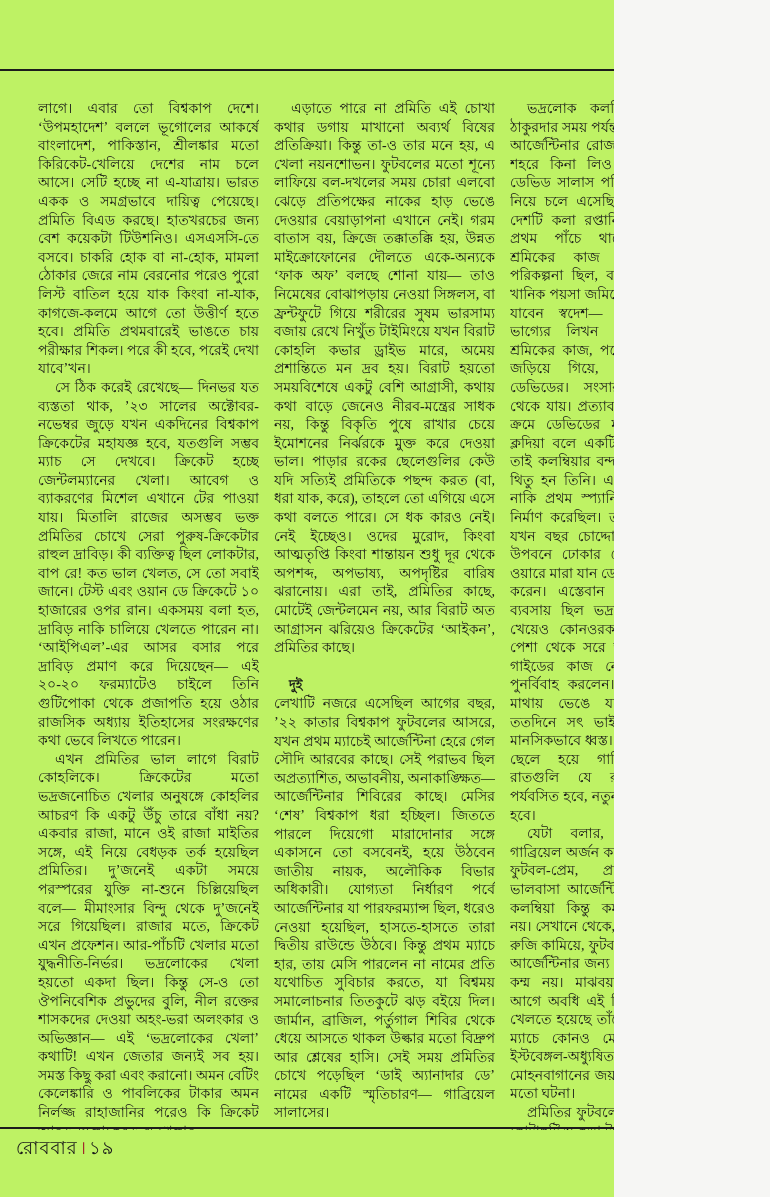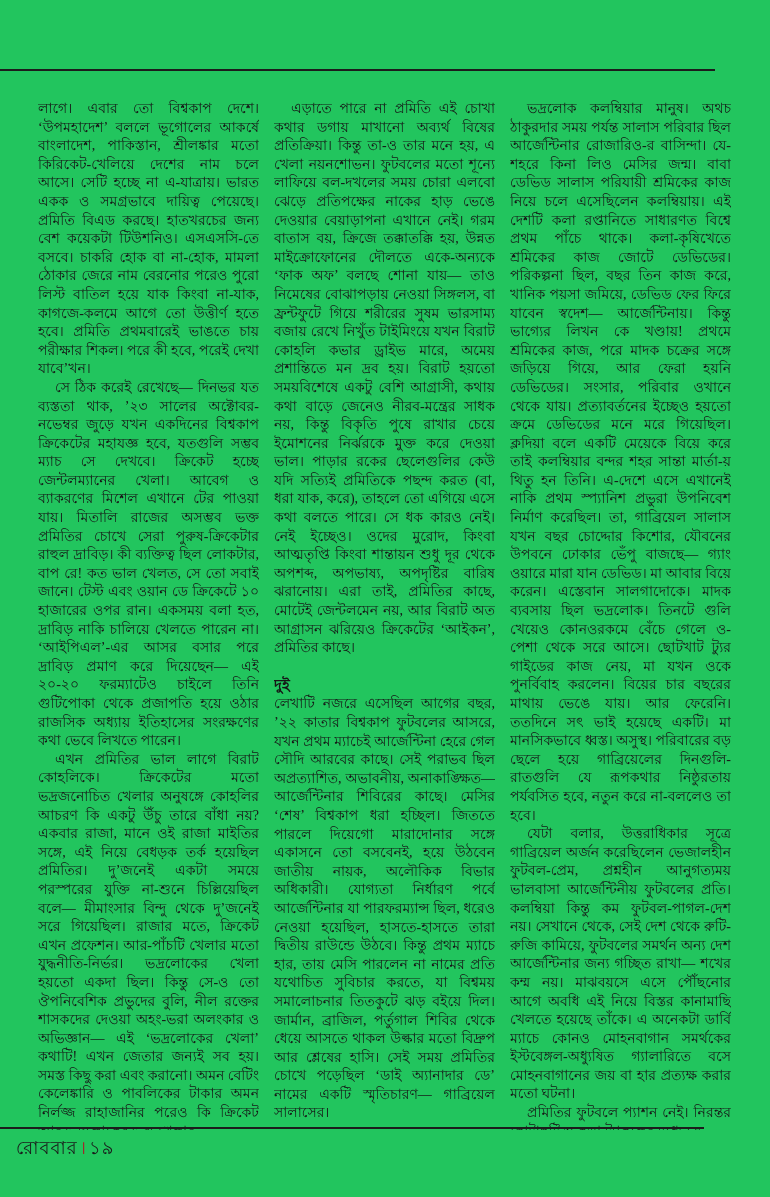--- a/index.html
+++ b/index.html
@@ -3,22 +3,22 @@
 <meta charset="utf-8">
 <style>
   html, body { margin: 0; padding: 0; }
   body {
     width: 770px; height: 1197px;
     background: #f6f6f4;
     font-family: "Liberation Serif", "DejaVu Serif", serif;
   }
   .page {
     position: relative;
-    width: 770px; height: 1197px;
-    background: #22c55e;
+    width: 614px; height: 1197px;
+    background: #bef264;
     color: #161616;
     overflow: hidden;
   }
   .top-rule {
     position: absolute;
     left: 0; top: 69px;
     width: 715px; height: 2px;
     background: #1c1c1c;
   }
   .content {
@@ -32,22 +32,22 @@
     width: 221px;
     flex: 0 0 221px;
     font-size: 14px;
     line-height: 18.6px;
     text-align: justify;
     overflow: hidden;
   }
   .col p { margin: 0; }
   .col p.indent { text-indent: 17px; }
   .col h3.heading {
-    margin: 18px 0 1px 0;
-    font-size: 15px;
+    margin: 18px 0 1px 15px;
+    font-size: 13px;
     font-weight: bold;
     text-align: left;
   }
   .bottom-rule {
     position: absolute;
     left: 0; top: 1127px;
     width: 704px; height: 2px;
     background: #1c1c1c;
   }
   .footer {

